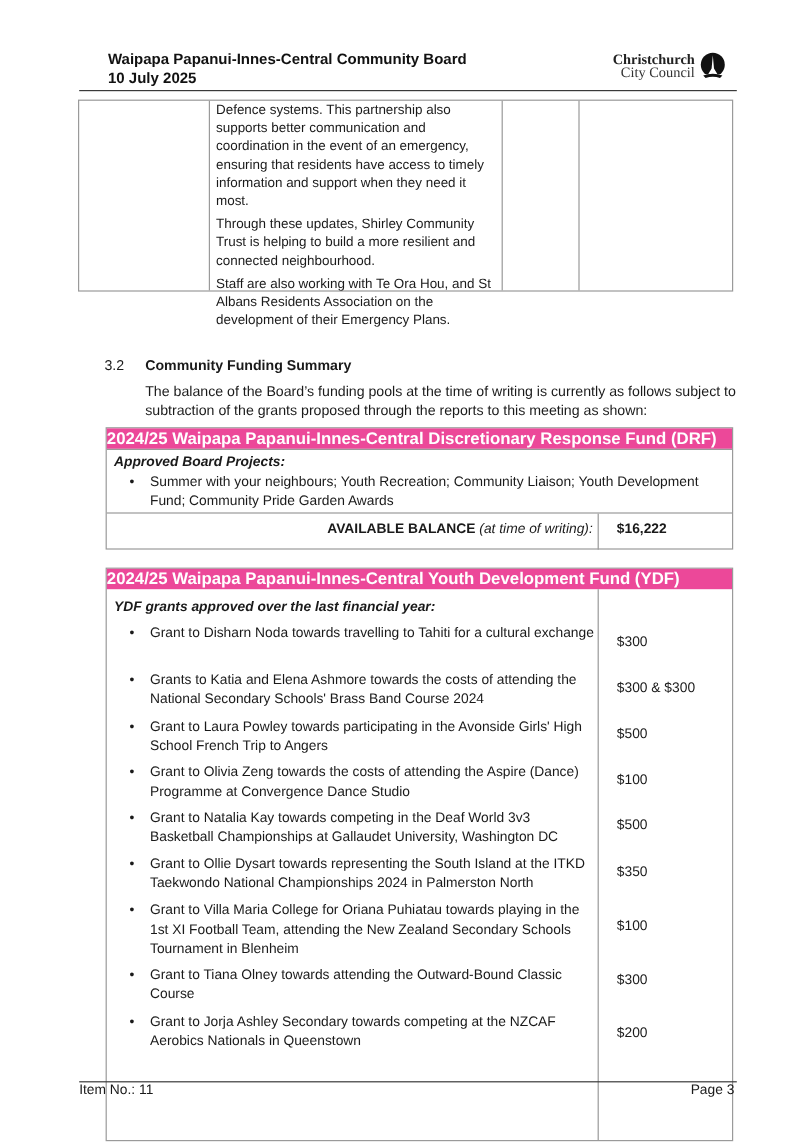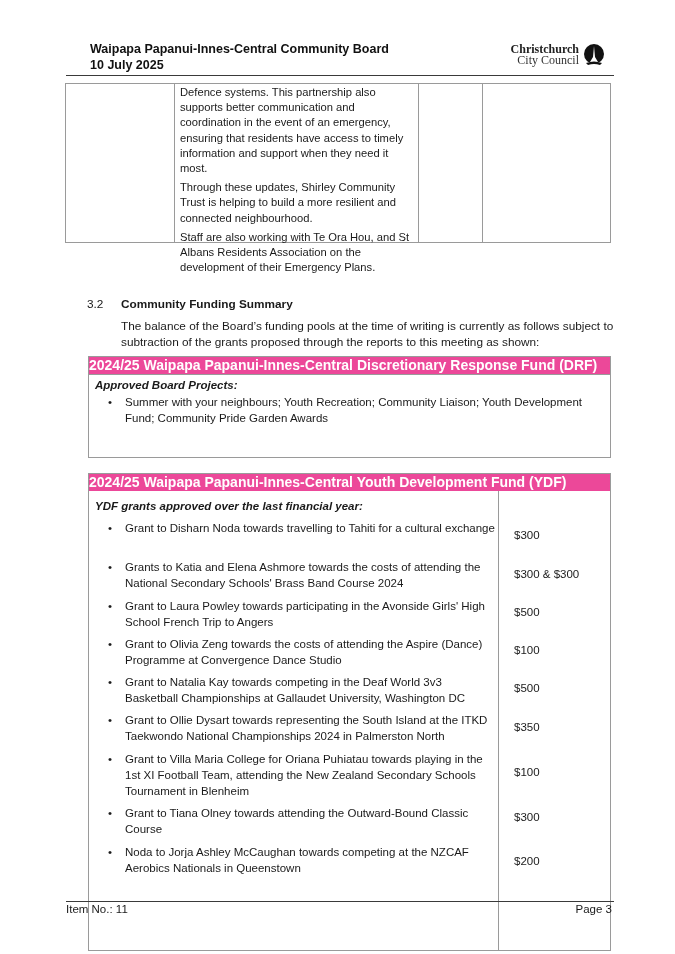--- a/index.html
+++ b/index.html
@@ -113,20 +113,25 @@
 
 <div class="fund-table drf">
   <div class="fund-head">2024/25 Waipapa Papanui-Innes-Central Discretionary Response Fund (DRF)</div>
   <div class="drf-body">
     <div class="bi-label">Approved Board Projects:</div>
     <div class="bullet-row">
       <span class="bullet">•</span>
       <span>Summer with your neighbours; Youth Recreation; Community Liaison; Youth Development Fund; Community Pride Garden Awards</span>
     </div>
   </div>
+  <div class="drf-bal">
+    <span class="bal-label"><span>AVAILABLE BALANCE</span> <i>(at time of writing):</i></span>
+    <div class="bal-divider"></div>
+    <span class="bal-value">$16,222</span>
+  </div>
 </div>
 
 <div class="fund-table ydf">
   <div class="fund-head">2024/25 Waipapa Papanui-Innes-Central Youth Development Fund (YDF)</div>
   <div class="ydf-divider"></div>
   <div class="ydf-label bi-label">YDF grants approved over the last financial year:</div>
 
   <div class="ydf-item" style="top:46px;">
     <div class="bullet-row">
         <span class="bullet">•</span>
@@ -187,21 +192,21 @@
     <div class="bullet-row">
         <span class="bullet">•</span>
         <span>Grant to Tiana Olney towards attending the Outward-Bound Classic Course</span>
       </div>
   </div>
   <div class="ydf-amt" style="top:337px;">$300</div>
 
   <div class="ydf-item" style="top:370px;">
     <div class="bullet-row">
         <span class="bullet">•</span>
-        <span>Noda to Jorja Ashley McCaughan towards competing at the NZCAF Aerobics Nationals in Queenstown</span>
+        <span>Grant to Jorja Ashley Secondary towards competing at the NZCAF Aerobics Nationals in Queenstown</span>
       </div>
   </div>
   <div class="ydf-amt" style="top:381px;">$200</div>
 </div>
 
 <div class="page-footer">
   <span class="ftr-left">Item No.: 11</span>
   <span class="ftr-right">Page 3</span>
 </div>
 

